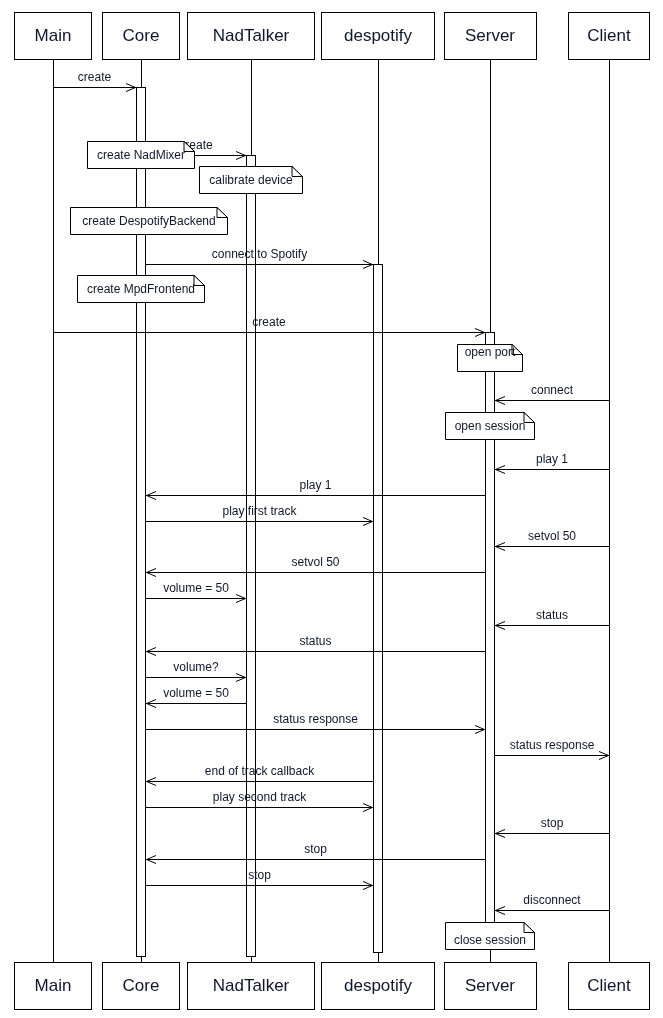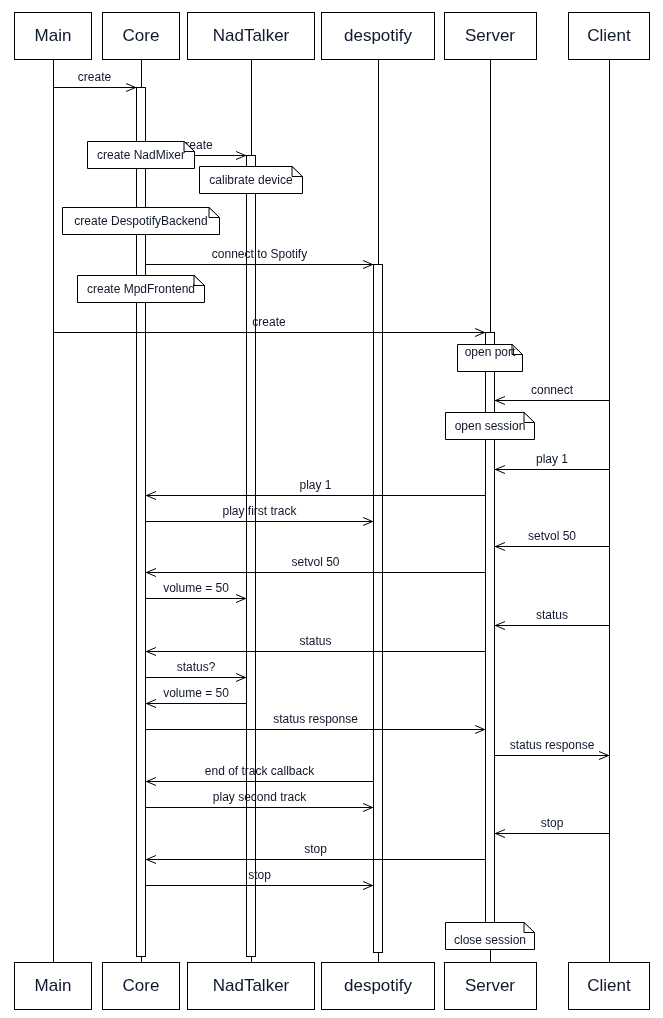--- a/index.html
+++ b/index.html
@@ -141,21 +141,21 @@
       </svg>
     </div>
     <div class="message" style="left: 146px; top: 632px; width: 339px;">
       <span class="msg-label">status</span>
       <svg width="339" height="12" class="msg-arrow">
         <line x1="0" y1="6.5" x2="339" y2="6.5" stroke="#000000" stroke-width="1"></line>
         <path d="M10 2.5 L0.5 6.5 L10 10.5" fill="none" stroke="#000000" stroke-width="1"></path>
       </svg>
     </div>
     <div class="message" style="left: 146px; top: 658px; width: 100px;">
-      <span class="msg-label">status?</span>
+      <span class="msg-label">volume?</span>
       <svg width="100" height="12" class="msg-arrow">
         <line x1="0" y1="6.5" x2="100" y2="6.5" stroke="#000000" stroke-width="1"></line>
         <path d="M90 2.5 L99.5 6.5 L90 10.5" fill="none" stroke="#000000" stroke-width="1"></path>
       </svg>
     </div>
     <div class="message" style="left: 146px; top: 684px; width: 100px;">
       <span class="msg-label">volume = 50</span>
       <svg width="100" height="12" class="msg-arrow">
         <line x1="0" y1="6.5" x2="100" y2="6.5" stroke="#000000" stroke-width="1"></line>
         <path d="M10 2.5 L0.5 6.5 L10 10.5" fill="none" stroke="#000000" stroke-width="1"></path>
@@ -201,37 +201,44 @@
       <svg width="339" height="12" class="msg-arrow">
         <line x1="0" y1="6.5" x2="339" y2="6.5" stroke="#000000" stroke-width="1"></line>
         <path d="M10 2.5 L0.5 6.5 L10 10.5" fill="none" stroke="#000000" stroke-width="1"></path>
       </svg>
     </div>
     <div class="message" style="left: 146px; top: 866px; width: 227px;">
       <span class="msg-label">stop</span>
       <svg width="227" height="12" class="msg-arrow">
         <line x1="0" y1="6.5" x2="227" y2="6.5" stroke="#000000" stroke-width="1"></line>
         <path d="M217 2.5 L226.5 6.5 L217 10.5" fill="none" stroke="#000000" stroke-width="1"></path>
+      </svg>
+    </div>
+    <div class="message" style="left: 495px; top: 891px; width: 114px;">
+      <span class="msg-label">disconnect</span>
+      <svg width="114" height="12" class="msg-arrow">
+        <line x1="0" y1="6.5" x2="114" y2="6.5" stroke="#000000" stroke-width="1"></line>
+        <path d="M10 2.5 L0.5 6.5 L10 10.5" fill="none" stroke="#000000" stroke-width="1"></path>
       </svg>
     </div>
     <div class="note" style="left: 87px; top: 99px; width: 108px; height: 28px; margin-top: 42px;">
       <svg width="108" height="28">
         <path d="M0.5 0.5 H97 L107.5 10.5 V27.5 H0.5 Z" fill="#ffffff" stroke="#000000"></path>
         <path d="M97 0.5 L97 10.5 L107.5 10.5 Z" fill="#ffffff" stroke="#000000"></path>
       </svg>
       <span class="note-text">create NadMixer</span>
     </div>
     <div class="note" style="left: 199px; top: 166px; width: 104px; height: 28px;">
       <svg width="104" height="28">
         <path d="M0.5 0.5 H93 L103.5 10.5 V27.5 H0.5 Z" fill="#ffffff" stroke="#000000"></path>
         <path d="M93 0.5 L93 10.5 L103.5 10.5 Z" fill="#ffffff" stroke="#000000"></path>
       </svg>
       <span class="note-text">calibrate device</span>
     </div>
-    <div class="note" style="left: 62px; top: 207px; width: 158px; height: 28px;">
+    <div class="note" style="left: 70px; top: 207px; width: 158px; height: 28px;">
       <svg width="158" height="28">
         <path d="M0.5 0.5 H147 L157.5 10.5 V27.5 H0.5 Z" fill="#ffffff" stroke="#000000"></path>
         <path d="M147 0.5 L147 10.5 L157.5 10.5 Z" fill="#ffffff" stroke="#000000"></path>
       </svg>
       <span class="note-text">create DespotifyBackend</span>
     </div>
     <div class="note" style="left: 77px; top: 275px; width: 128px; height: 28px;">
       <svg width="128" height="28">
         <path d="M0.5 0.5 H117 L127.5 10.5 V27.5 H0.5 Z" fill="#ffffff" stroke="#000000"></path>
         <path d="M117 0.5 L117 10.5 L127.5 10.5 Z" fill="#ffffff" stroke="#000000"></path>

